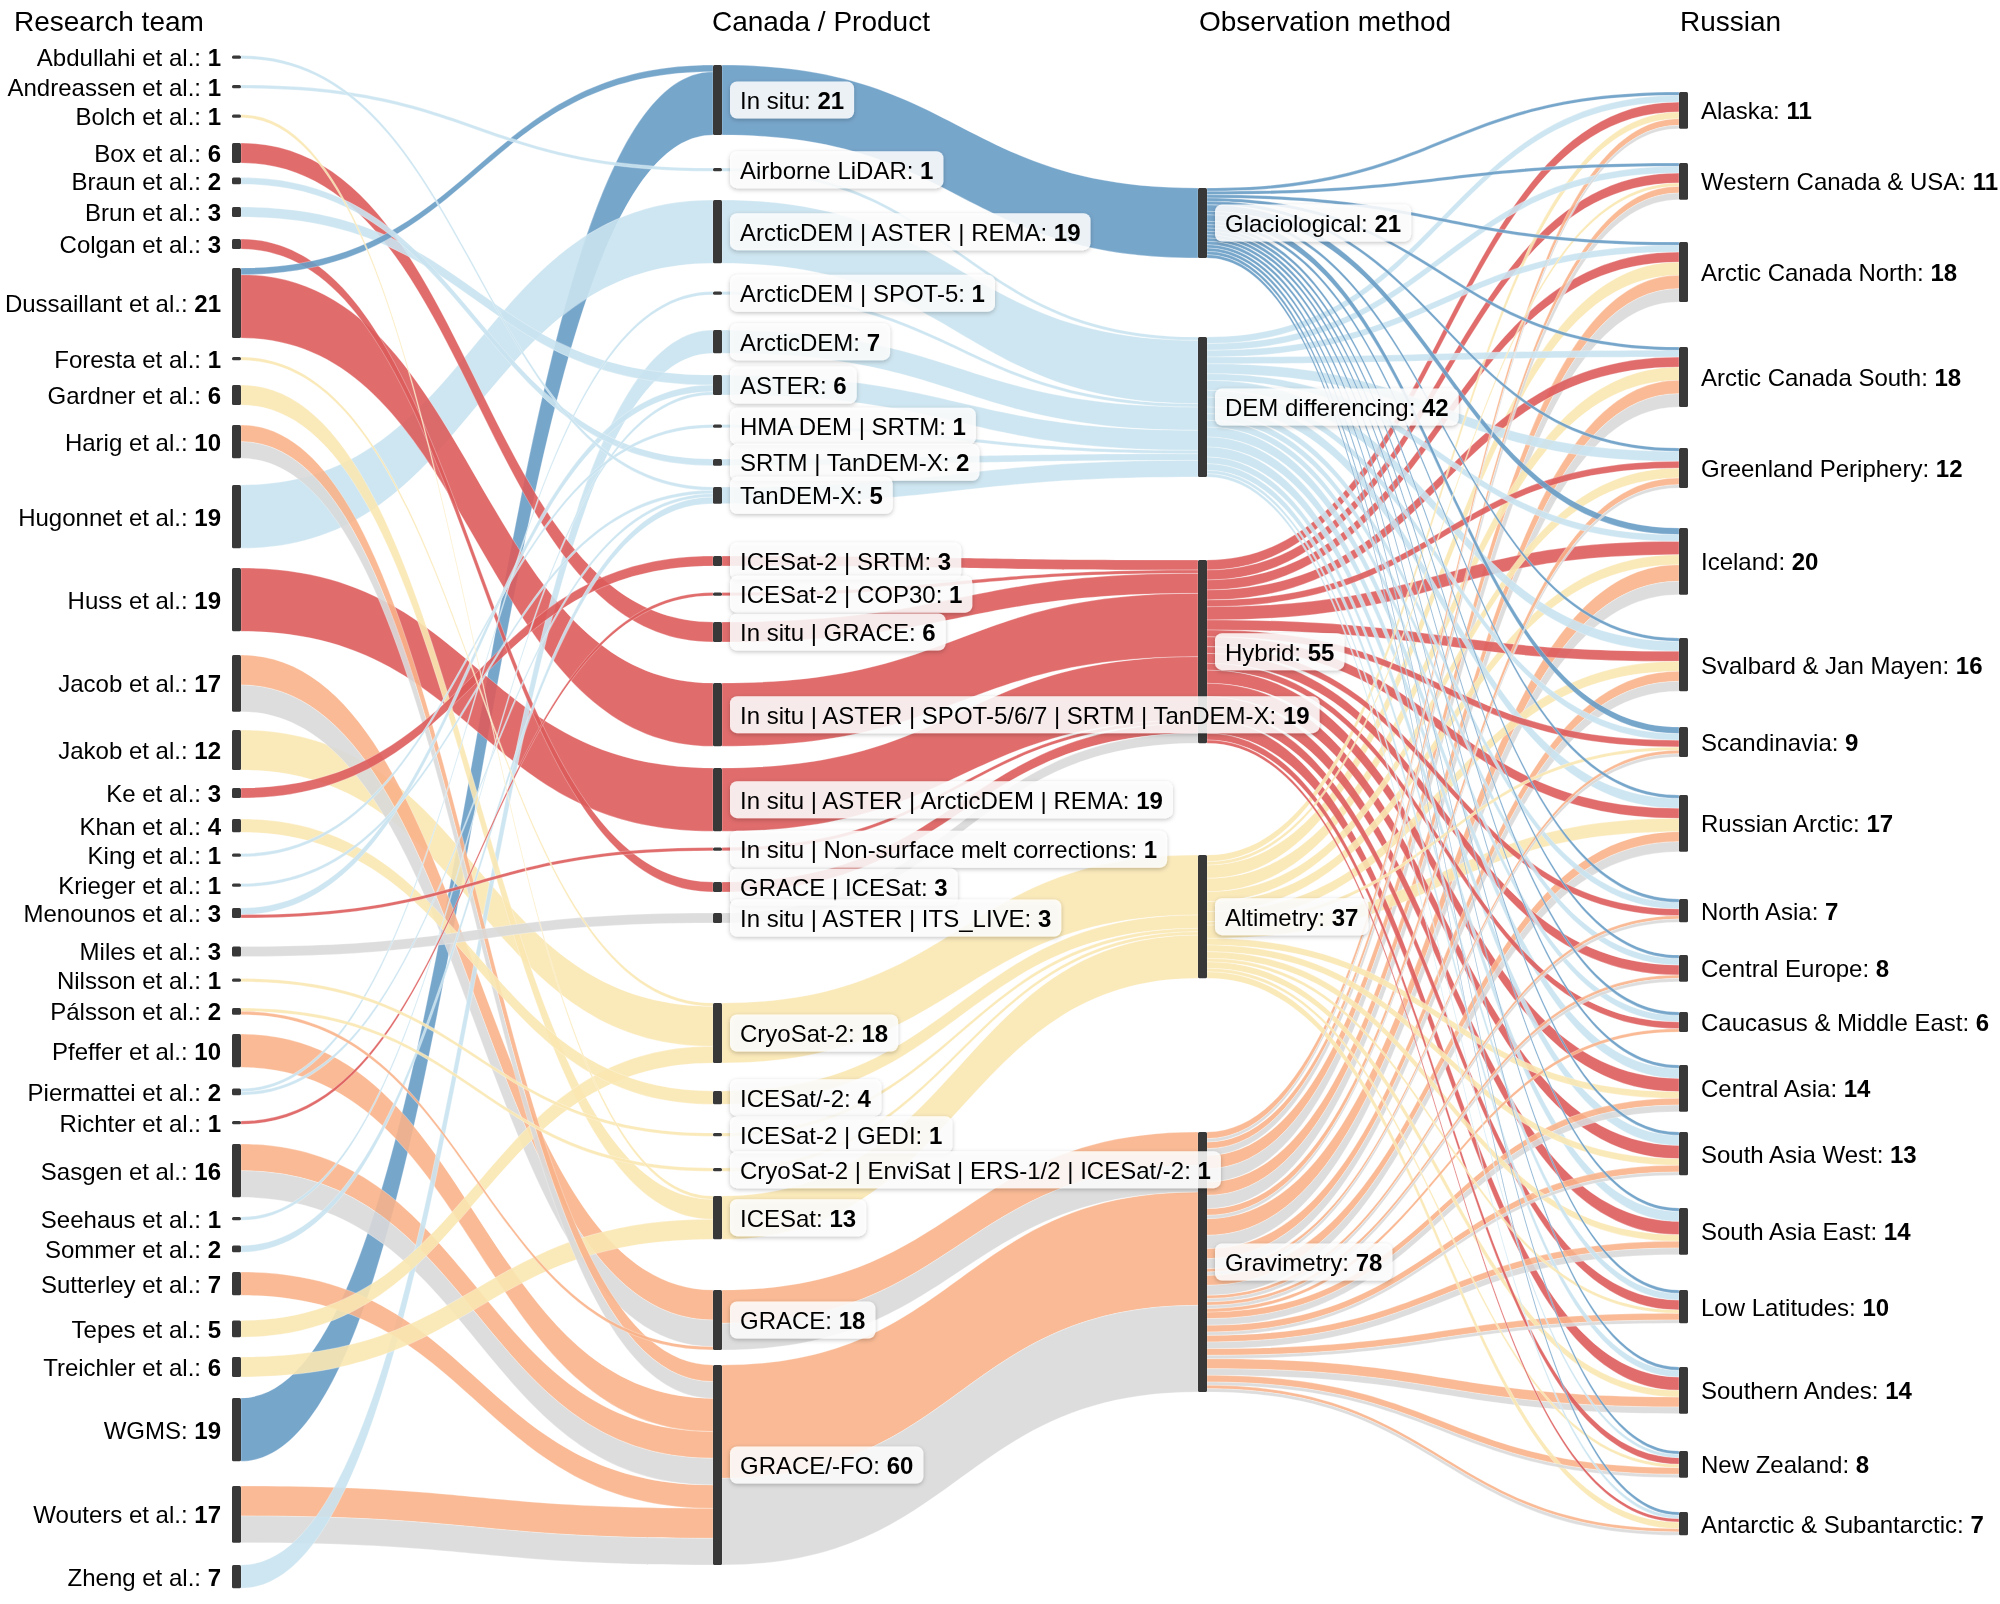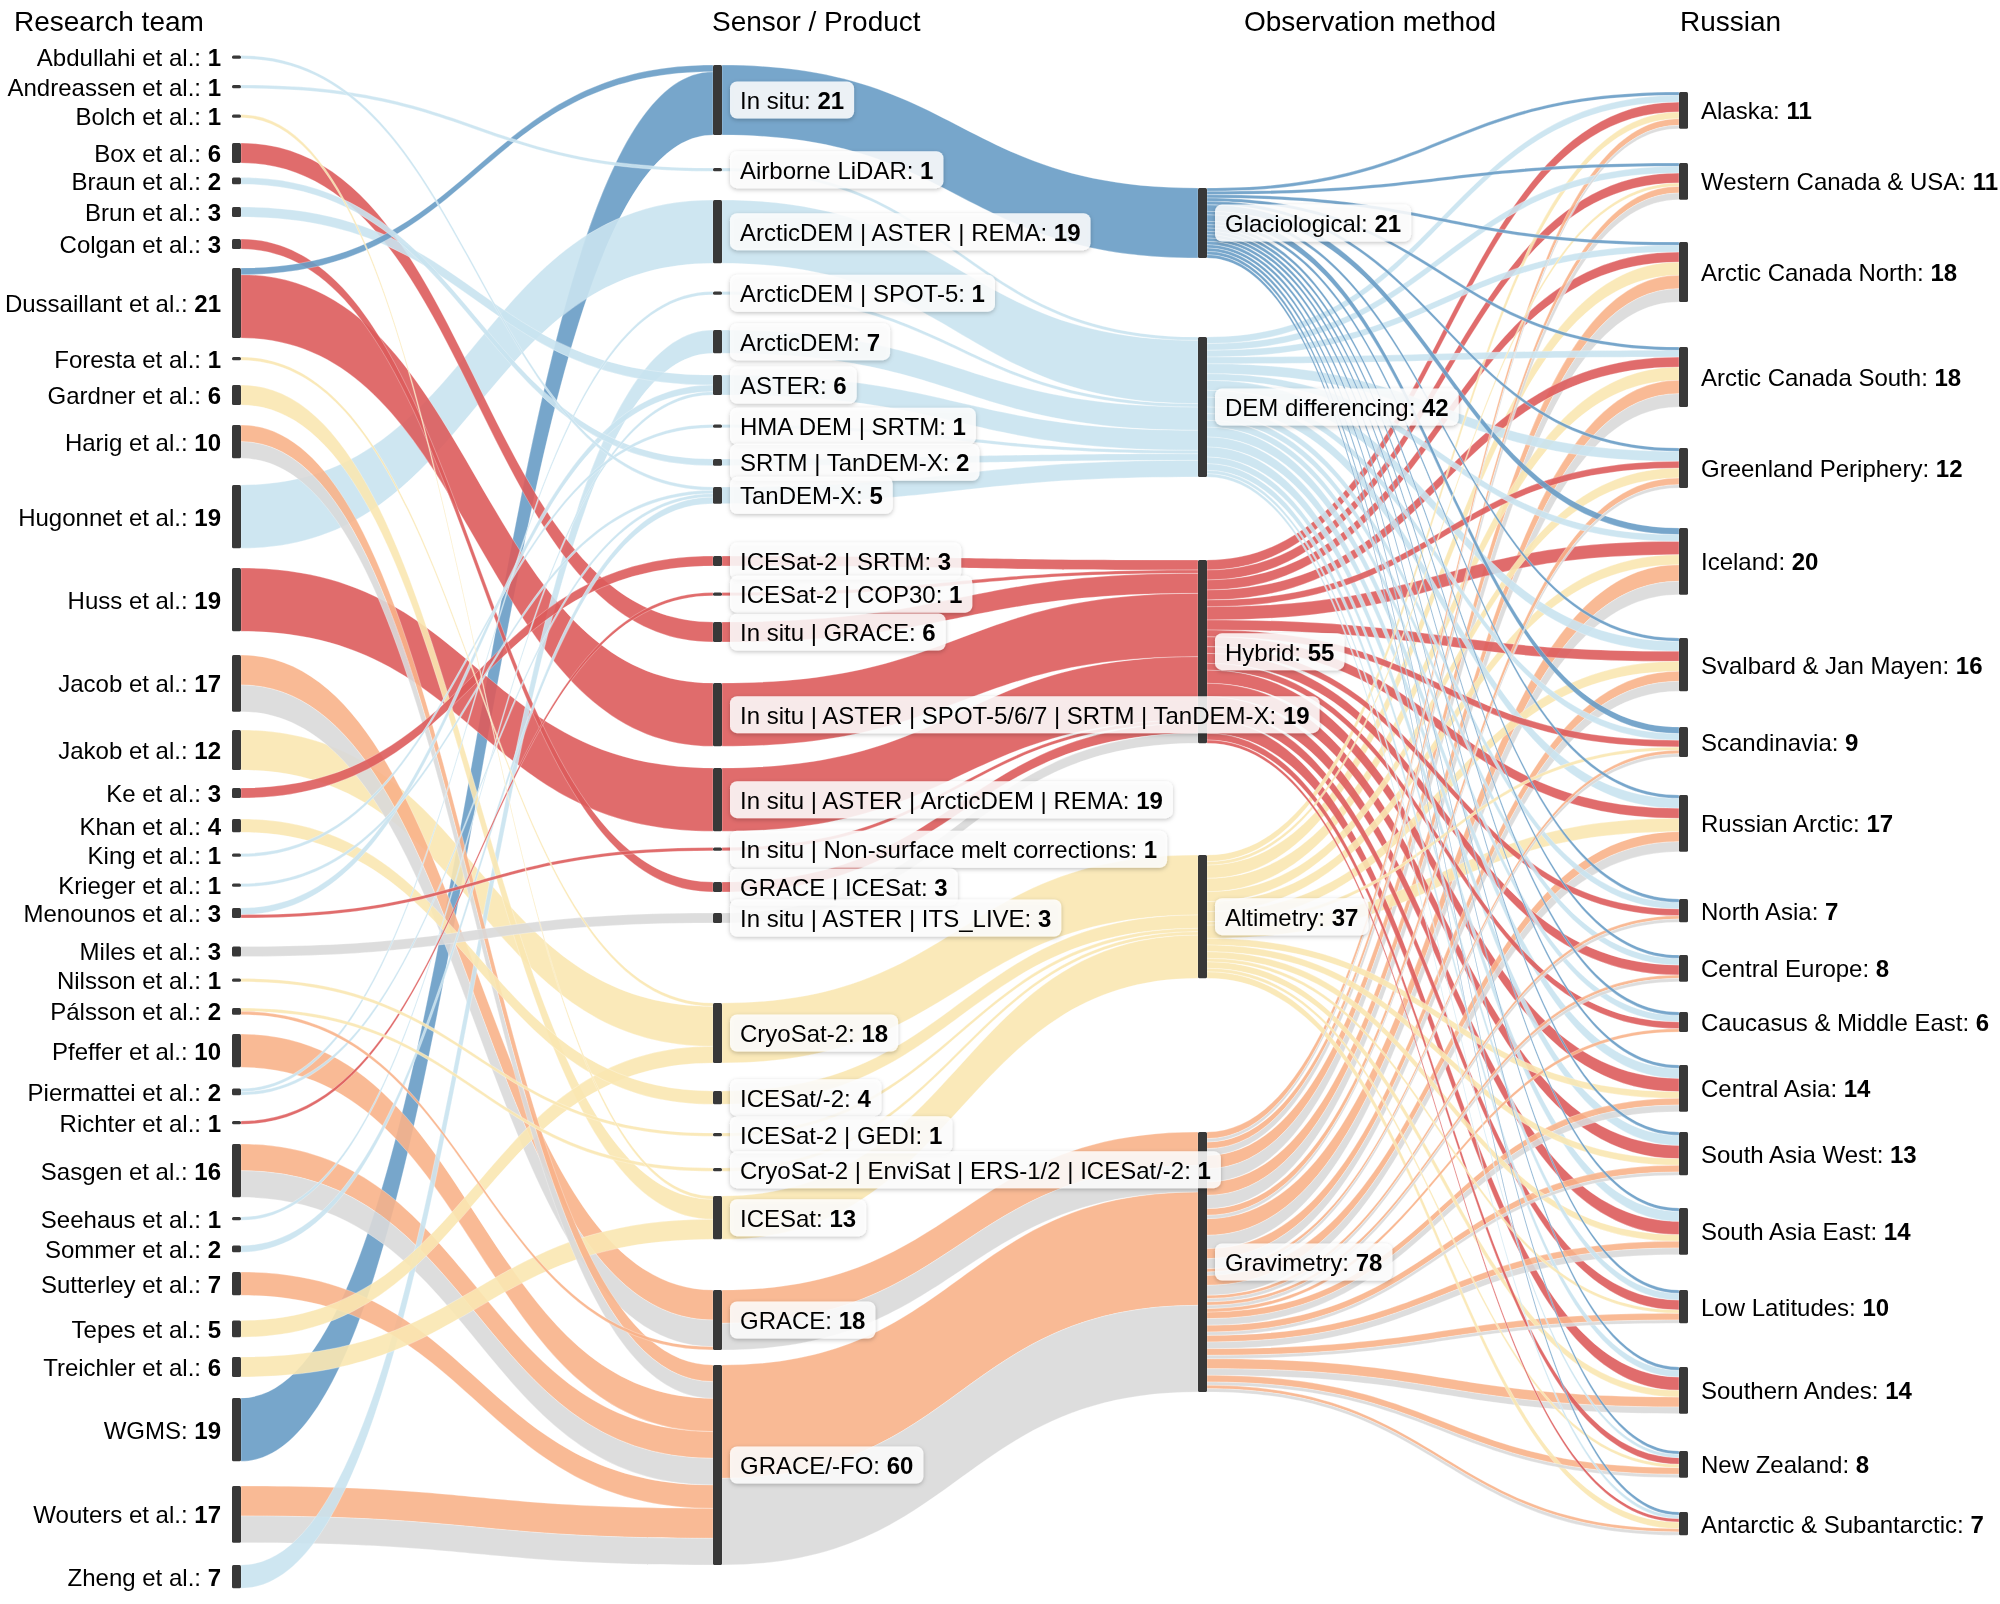--- a/index.html
+++ b/index.html
@@ -451,16 +451,16 @@
         <text x="1701" y="1088.3331" text-anchor="start" dominant-baseline="central" font-size="24" fill="#000"><tspan>Central Asia: </tspan><tspan font-weight="700">14</tspan></text>
         <text x="1701" y="1153.66645" text-anchor="start" dominant-baseline="central" font-size="24" fill="#000"><tspan>South Asia West: </tspan><tspan font-weight="700">13</tspan></text>
         <text x="1701" y="1231.3331" text-anchor="start" dominant-baseline="central" font-size="24" fill="#000"><tspan>South Asia East: </tspan><tspan font-weight="700">14</tspan></text>
         <text x="1701" y="1306.6665" text-anchor="start" dominant-baseline="central" font-size="24" fill="#000"><tspan>Low Latitudes: </tspan><tspan font-weight="700">10</tspan></text>
         <text x="1701" y="1390.3331" text-anchor="start" dominant-baseline="central" font-size="24" fill="#000"><tspan>Southern Andes: </tspan><tspan font-weight="700">14</tspan></text>
         <text x="1701" y="1464.3332" text-anchor="start" dominant-baseline="central" font-size="24" fill="#000"><tspan>New Zealand: </tspan><tspan font-weight="700">8</tspan></text>
         <text x="1701" y="1523.66655" text-anchor="start" dominant-baseline="central" font-size="24" fill="#000"><tspan>Antarctic &amp; Subantarctic: </tspan><tspan font-weight="700">7</tspan></text>
       </g>
     </svg>
   <div class="col-header" style="left:14px;">Research team</div>
-  <div class="col-header" style="left:712px;">Sensor / Product</div>
-  <div class="col-header" style="left:1244px;">Observation method</div>
+  <div class="col-header" style="left:712px;">Canada / Product</div>
+  <div class="col-header" style="left:1199px;">Observation method</div>
   <div class="col-header" style="left:1680px;">Russian</div>
 </div>
 
 </body></html>

